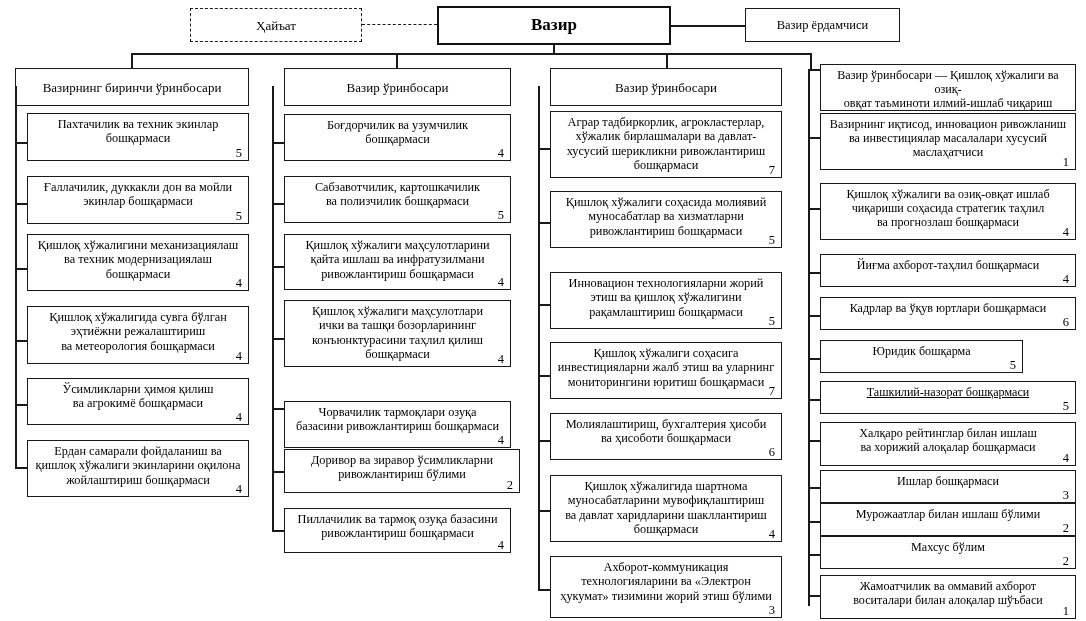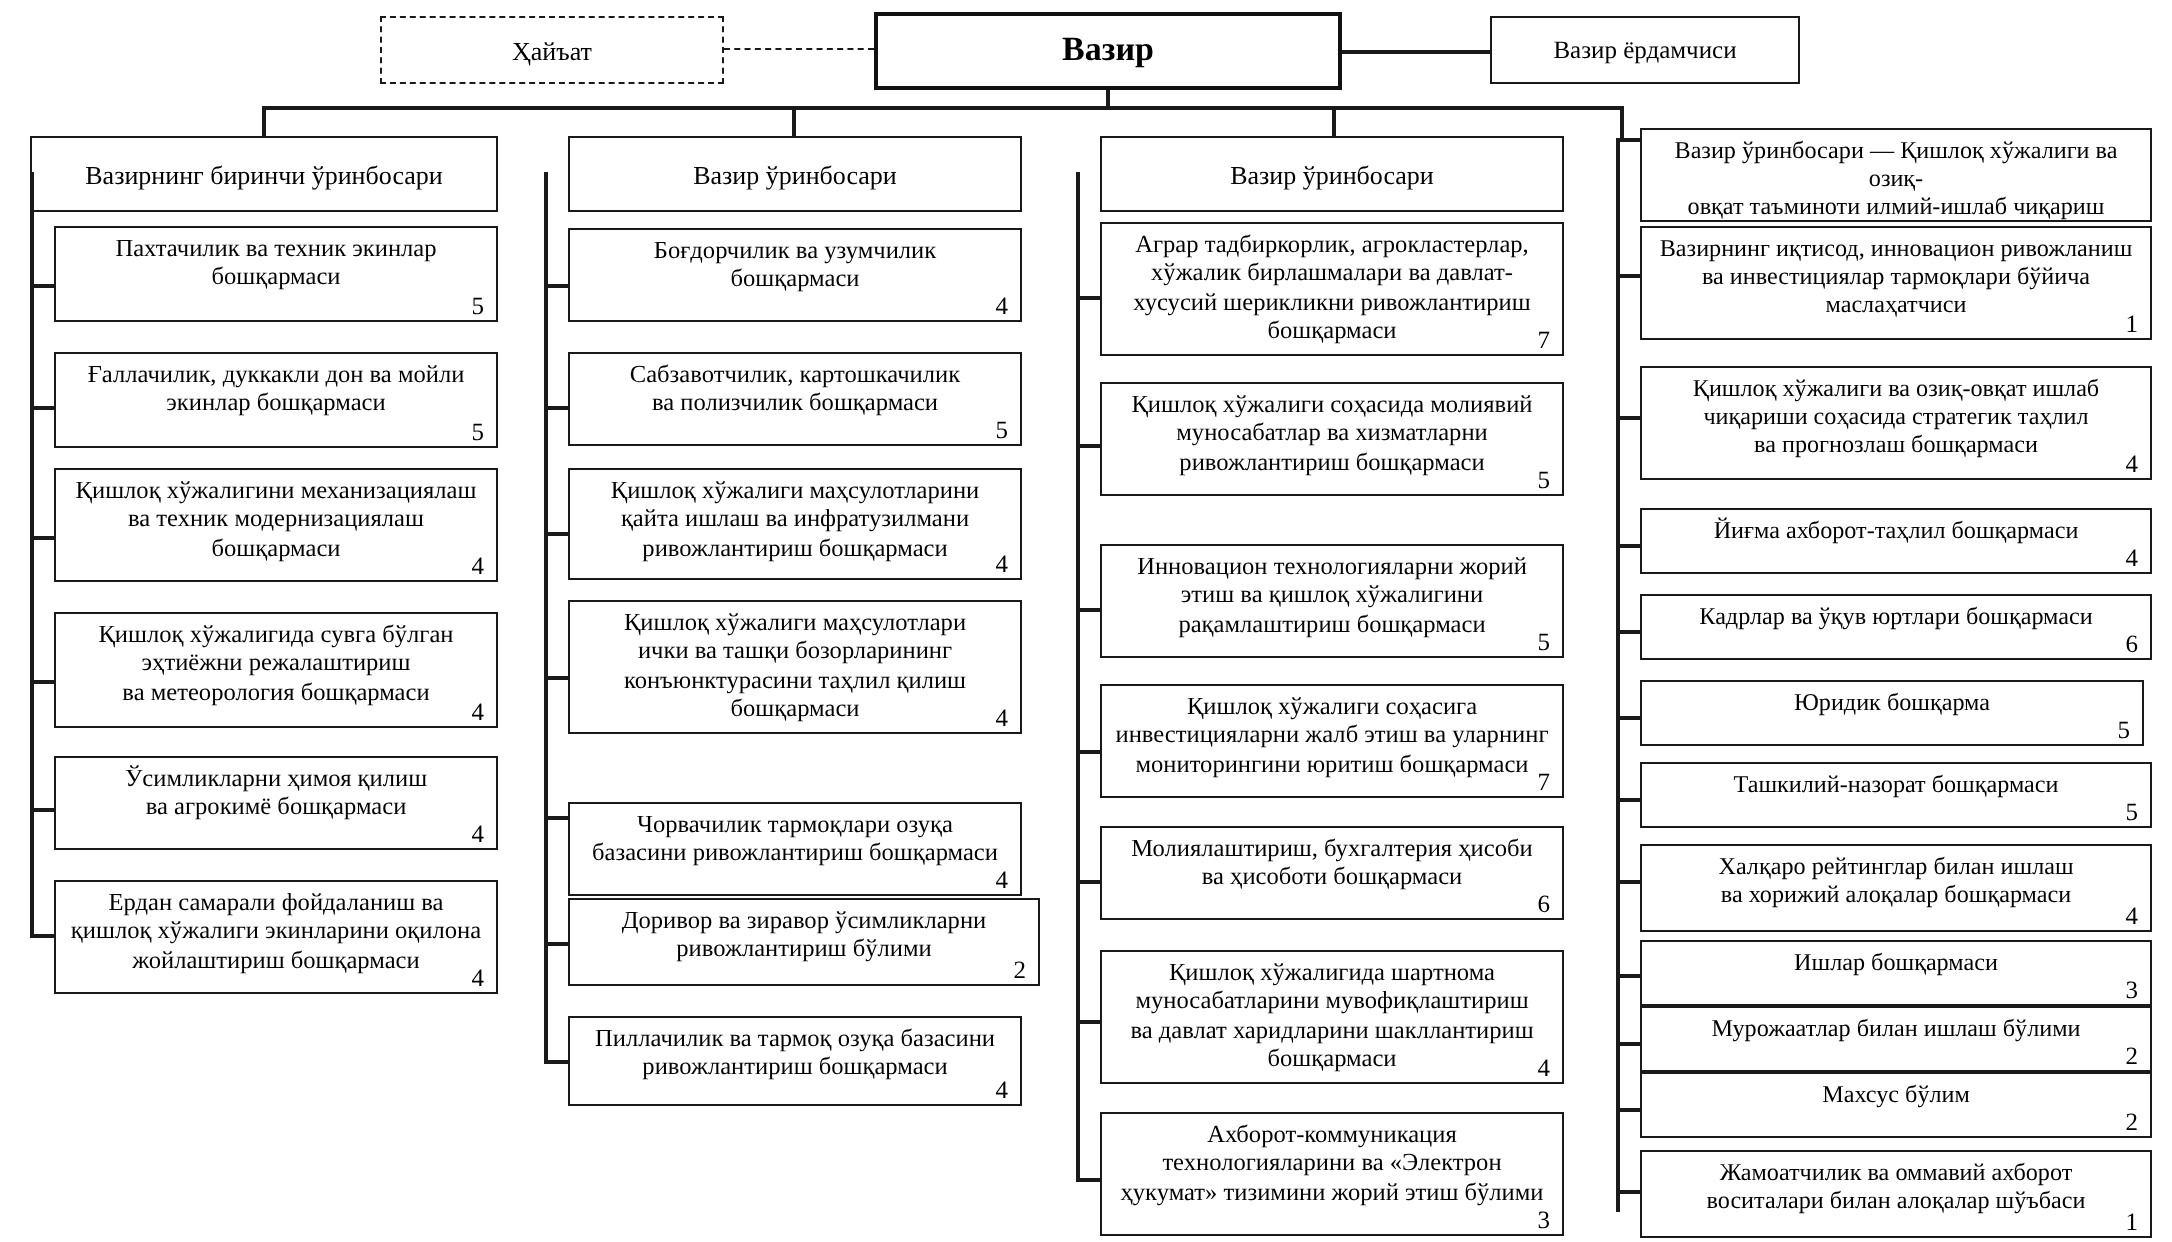--- a/index.html
+++ b/index.html
@@ -284,21 +284,21 @@
   <div class="box unit right" style="left:820px; top:64px; width:256px; height:47px;">
     <span class="txt">Вазир ўринбосари — Қишлоқ хўжалиги ва озиқ-
 овқат таъминоти илмий-ишлаб чиқариш маркази
 бош директори**</span>
   </div>
   <div class="line vline" style="left:808px; top:69px; height:537px;"></div>
 
   <div class="line hline" style="left:808px; top:137px; width:12px;"></div>
   <div class="box unit right" style="left:820px; top:113px; width:256px; height:57px;">
     <span class="txt">Вазирнинг иқтисод, инновацион ривожланиш
-ва инвестициялар тармоқлари бўйича
+ва инвестициялар масалалари хусусий
 маслаҳатчиси</span>
     <span class="cnt">1</span>
   </div>
 
   <div class="line hline" style="left:808px; top:208px; width:12px;"></div>
   <div class="box unit right" style="left:820px; top:183px; width:256px; height:57px;">
     <span class="txt">Қишлоқ хўжалиги ва озиқ-овқат ишлаб
 чиқариши соҳасида стратегик таҳлил
 ва прогнозлаш бошқармаси</span>
     <span class="cnt">4</span>
@@ -310,27 +310,27 @@
     <span class="cnt">4</span>
   </div>
 
   <div class="line hline" style="left:808px; top:315px; width:12px;"></div>
   <div class="box unit right" style="left:820px; top:297px; width:256px; height:33px;">
     <span class="txt">Кадрлар ва ўқув юртлари бошқармаси</span>
     <span class="cnt">6</span>
   </div>
 
   <div class="line hline" style="left:808px; top:358px; width:12px;"></div>
-  <div class="box unit right" style="left:820px; top:340px; width:252px; height:33px;">
+  <div class="box unit right" style="left:820px; top:340px; width:203px; height:33px;">
     <span class="txt">Юридик бошқарма</span>
     <span class="cnt">5</span>
   </div>
 
   <div class="line hline" style="left:808px; top:399px; width:12px;"></div>
-  <div class="box unit right" style="left:820px; top:381px; width:256px; height:33px;">
+  <div class="box unit right" style="left:820px; top:381px; width:256px; height:33px;text-decoration:underline;">
     <span class="txt">Ташкилий-назорат бошқармаси</span>
     <span class="cnt">5</span>
   </div>
 
   <div class="line hline" style="left:808px; top:440px; width:12px;"></div>
   <div class="box unit right" style="left:820px; top:422px; width:256px; height:44px;">
     <span class="txt">Халқаро рейтинглар билан ишлаш
 ва хорижий алоқалар бошқармаси</span>
     <span class="cnt">4</span>
   </div>

